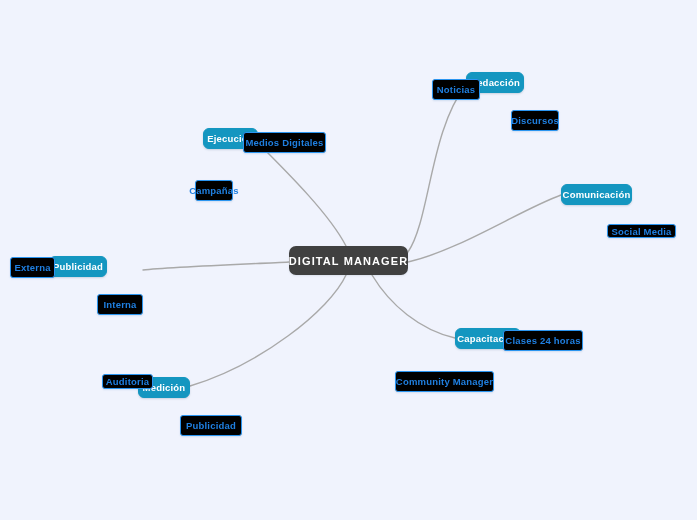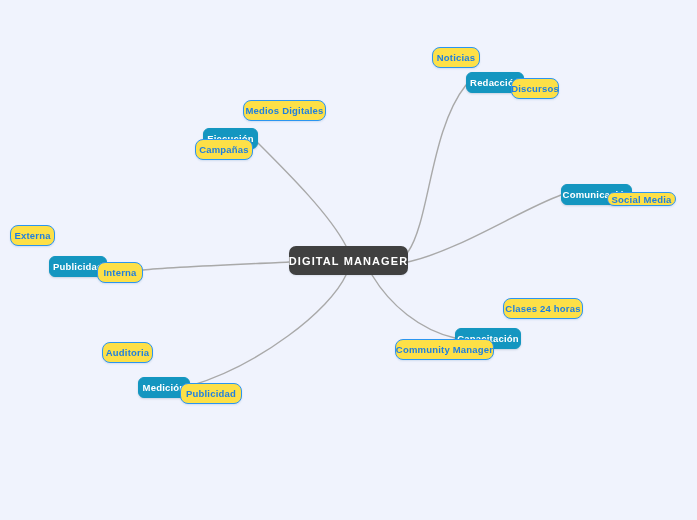--- a/index.html
+++ b/index.html
@@ -52,25 +52,26 @@
     box-shadow: 0 1px 2px rgba(40,70,90,0.10);
   }
   .node-branch {
     background: #1496c0;
     color: #ffffff;
     border: 1px solid #1496c0;
     box-shadow: 0 1px 2px rgba(20,60,90,0.18);
     border-radius: 6px;
   }
   .node-leaf {
-    background: #fde047;
+    background: #000000;
     color: #1f7fe0;
     border: 1.5px solid #2b95f0;
-    border-radius: 8px;
+    border-radius: 3px;
     box-shadow: 0 1px 2px rgba(30,90,160,0.14);
+    margin-top: 32px;
   }
   .z-branch { z-index: 3; }
   .z-leaf   { z-index: 5; }
   .z-root   { z-index: 6; }
 </style>
 </head>
 <body>
 
 <div id="mindmap-canvas">
 
@@ -88,25 +89,25 @@
       <div class="node node-branch z-branch" style="left: 203px; top: 128px; width: 55px; height: 21px;">Ejecución</div>
       <div class="node node-branch z-branch" style="left: 49px; top: 256px; width: 58px; height: 21px;">Publicidad</div>
       <div class="node node-branch z-branch" style="left: 561px; top: 184px; width: 71px; height: 21px;">Comunicación</div>
       <div class="node node-branch z-branch" style="left: 138px; top: 377px; width: 52px; height: 21px;">Medición</div>
       <div class="node node-branch z-branch" style="left: 455px; top: 328px; width: 66px; height: 21px;">Capacitación</div>
     </div>
   <div id="leaf-layer">
       <div class="node node-leaf z-leaf" style="left: 432px; top: 47px; width: 48px; height: 21px;">Noticias</div>
       <div class="node node-leaf z-leaf" style="left: 511px; top: 78px; width: 48px; height: 21px;">Discursos</div>
       <div class="node node-leaf z-leaf" style="left: 243px; top: 100px; width: 83px; height: 21px;">Medios Digitales</div>
-      <div class="node node-leaf z-leaf" style="left: 195px; top: 139px; width: 58px; height: 21px;">Campañas</div>
+      <div class="node node-leaf z-leaf" style="left: 195px; top: 148px; width: 38px; height: 21px;">Campañas</div>
       <div class="node node-leaf z-leaf" style="left: 10px; top: 225px; width: 45px; height: 21px;">Externa</div>
       <div class="node node-leaf z-leaf" style="left: 97px; top: 262px; width: 46px; height: 21px;">Interna</div>
       <div class="node node-leaf z-leaf" style="left: 607px; top: 192px; width: 69px; height: 14px;">Social Media</div>
       <div class="node node-leaf z-leaf" style="left: 503px; top: 298px; width: 80px; height: 21px; text-align: right;">Clases 24 horas</div>
       <div class="node node-leaf z-leaf" style="left: 395px; top: 339px; width: 99px; height: 21px;">Community Manager</div>
-      <div class="node node-leaf z-leaf" style="left: 102px; top: 342px; width: 51px; height: 21px;">Auditoria</div>
+      <div class="node node-leaf z-leaf" style="left: 102px; top: 342px; width: 51px; height: 15px;">Auditoria</div>
       <div class="node node-leaf z-leaf" style="left: 180px; top: 383px; width: 62px; height: 21px;">Publicidad</div>
     </div>
 
   <div class="node node-root z-root" style="left: 289px; top: 246px; width: 119px; height: 29px;">DIGITAL MANAGER</div>
 
 </div>
 
 </body></html>

